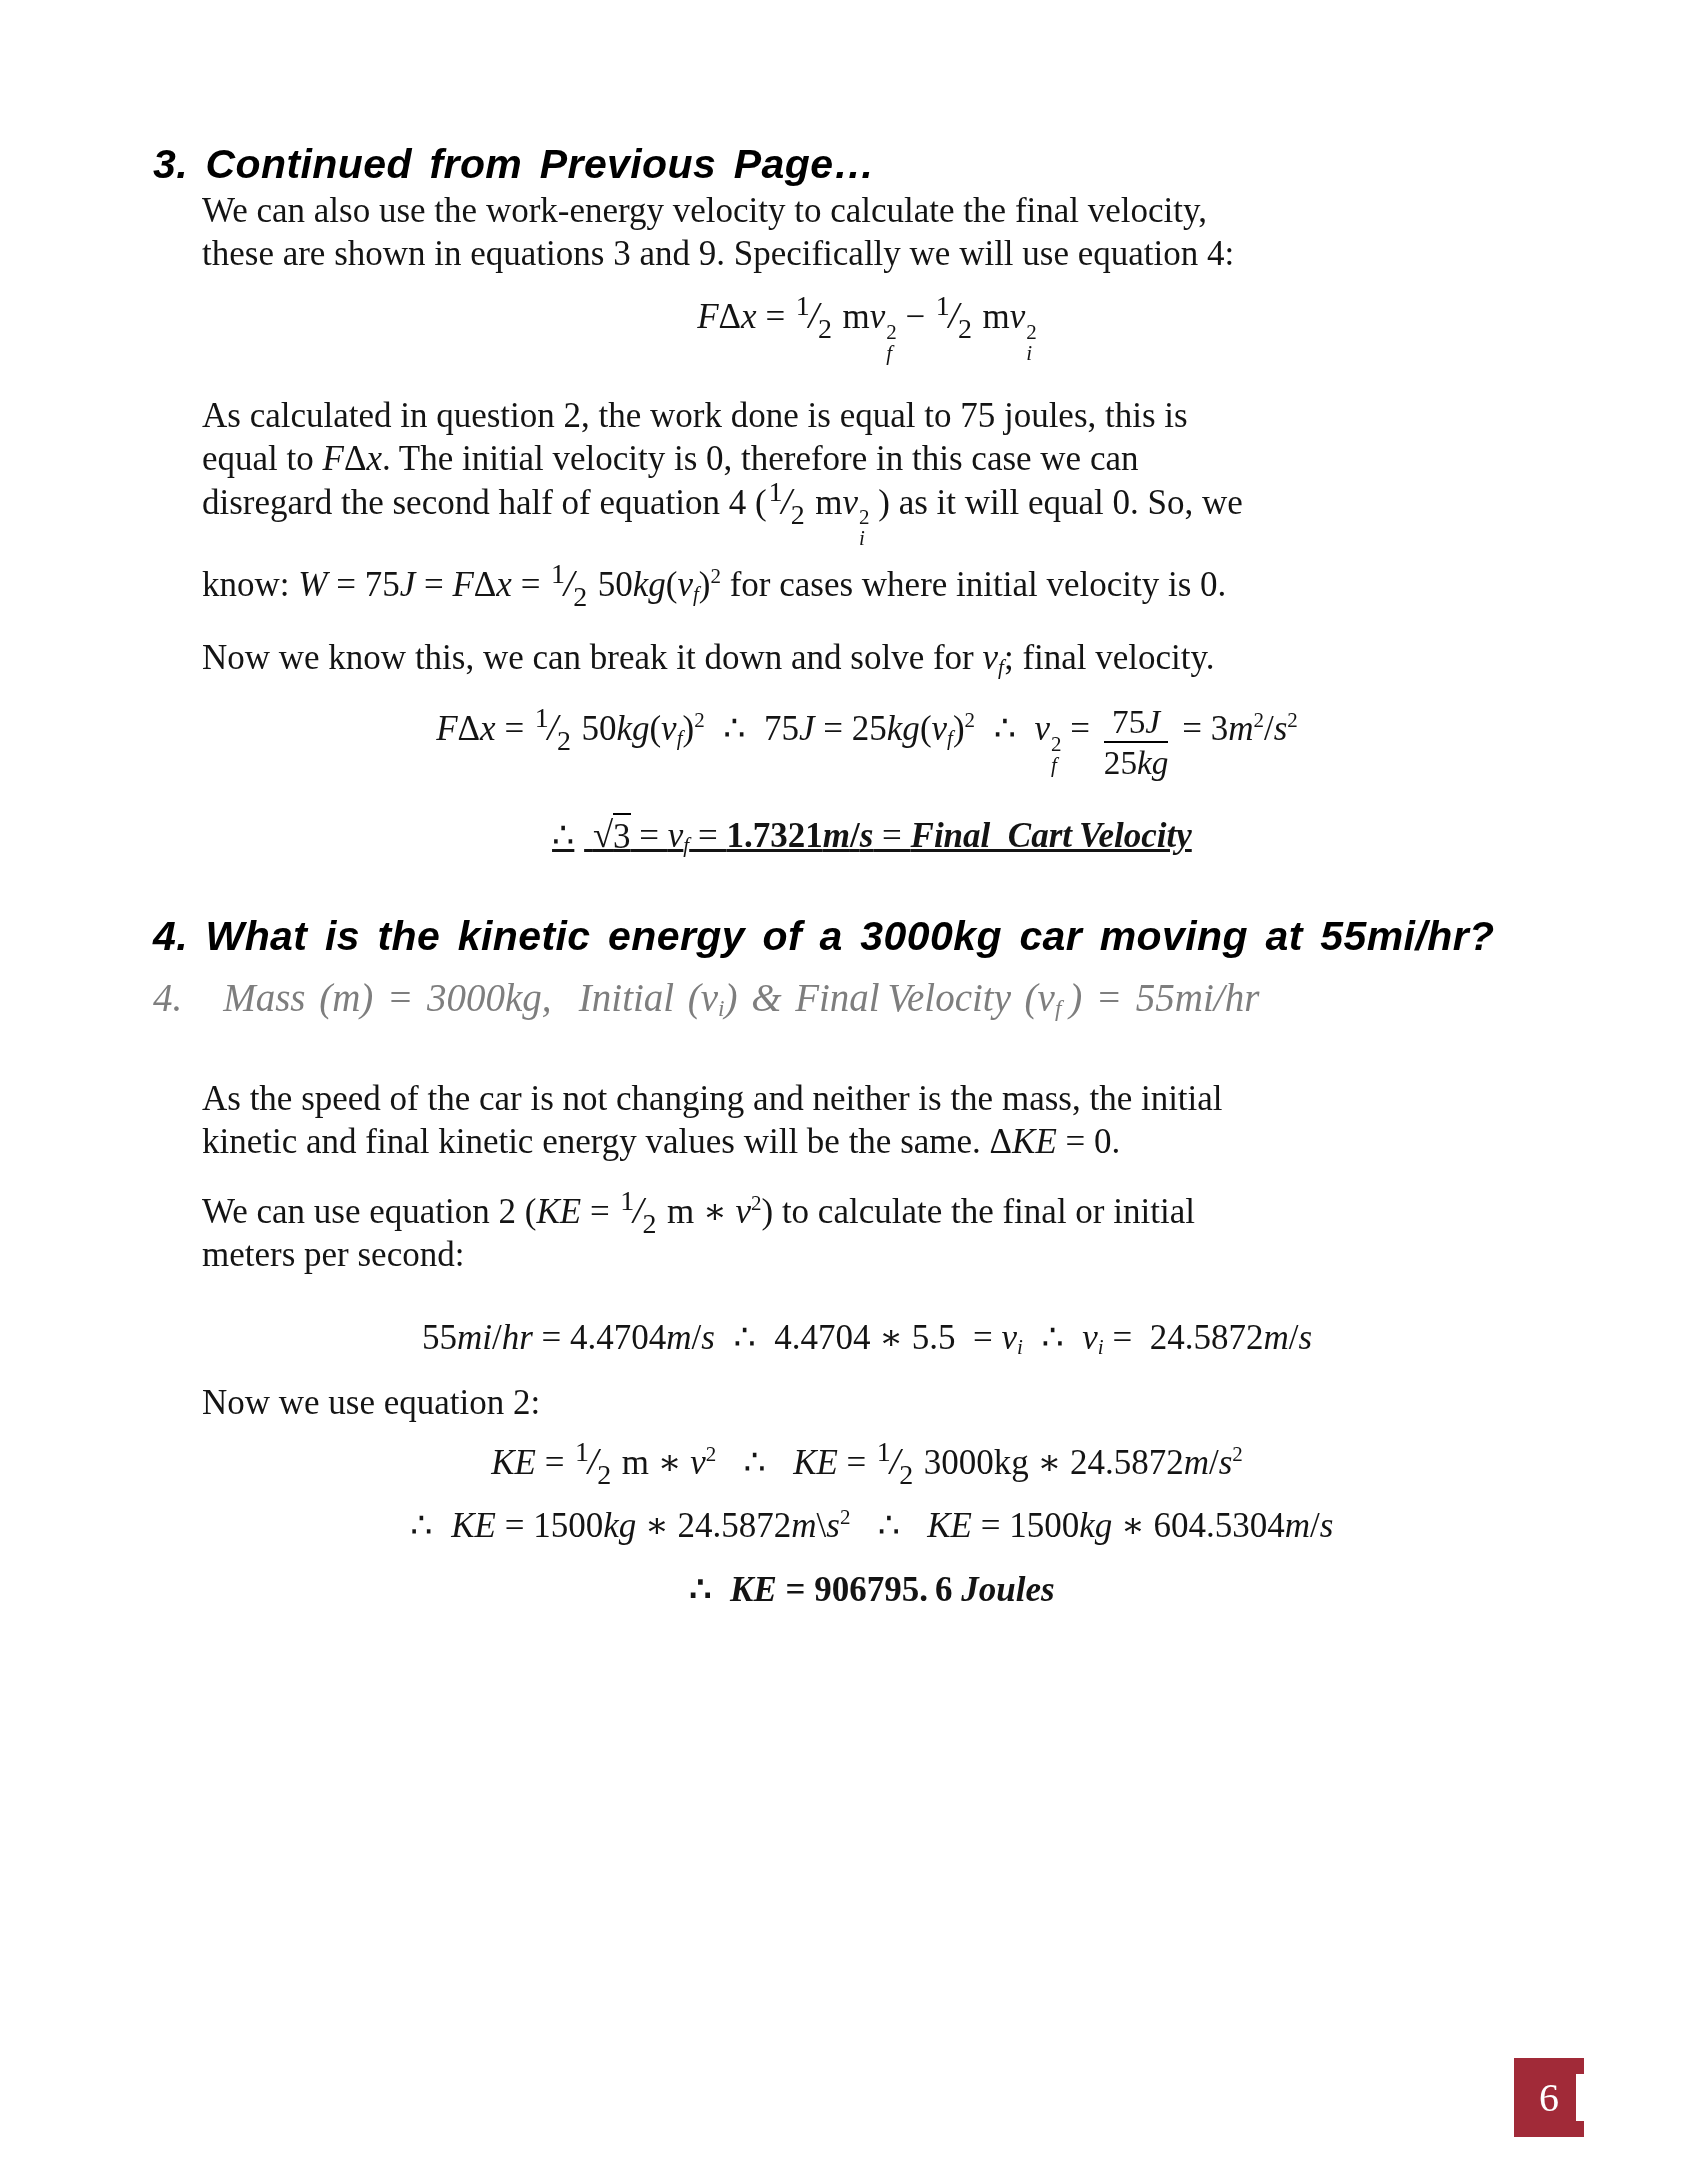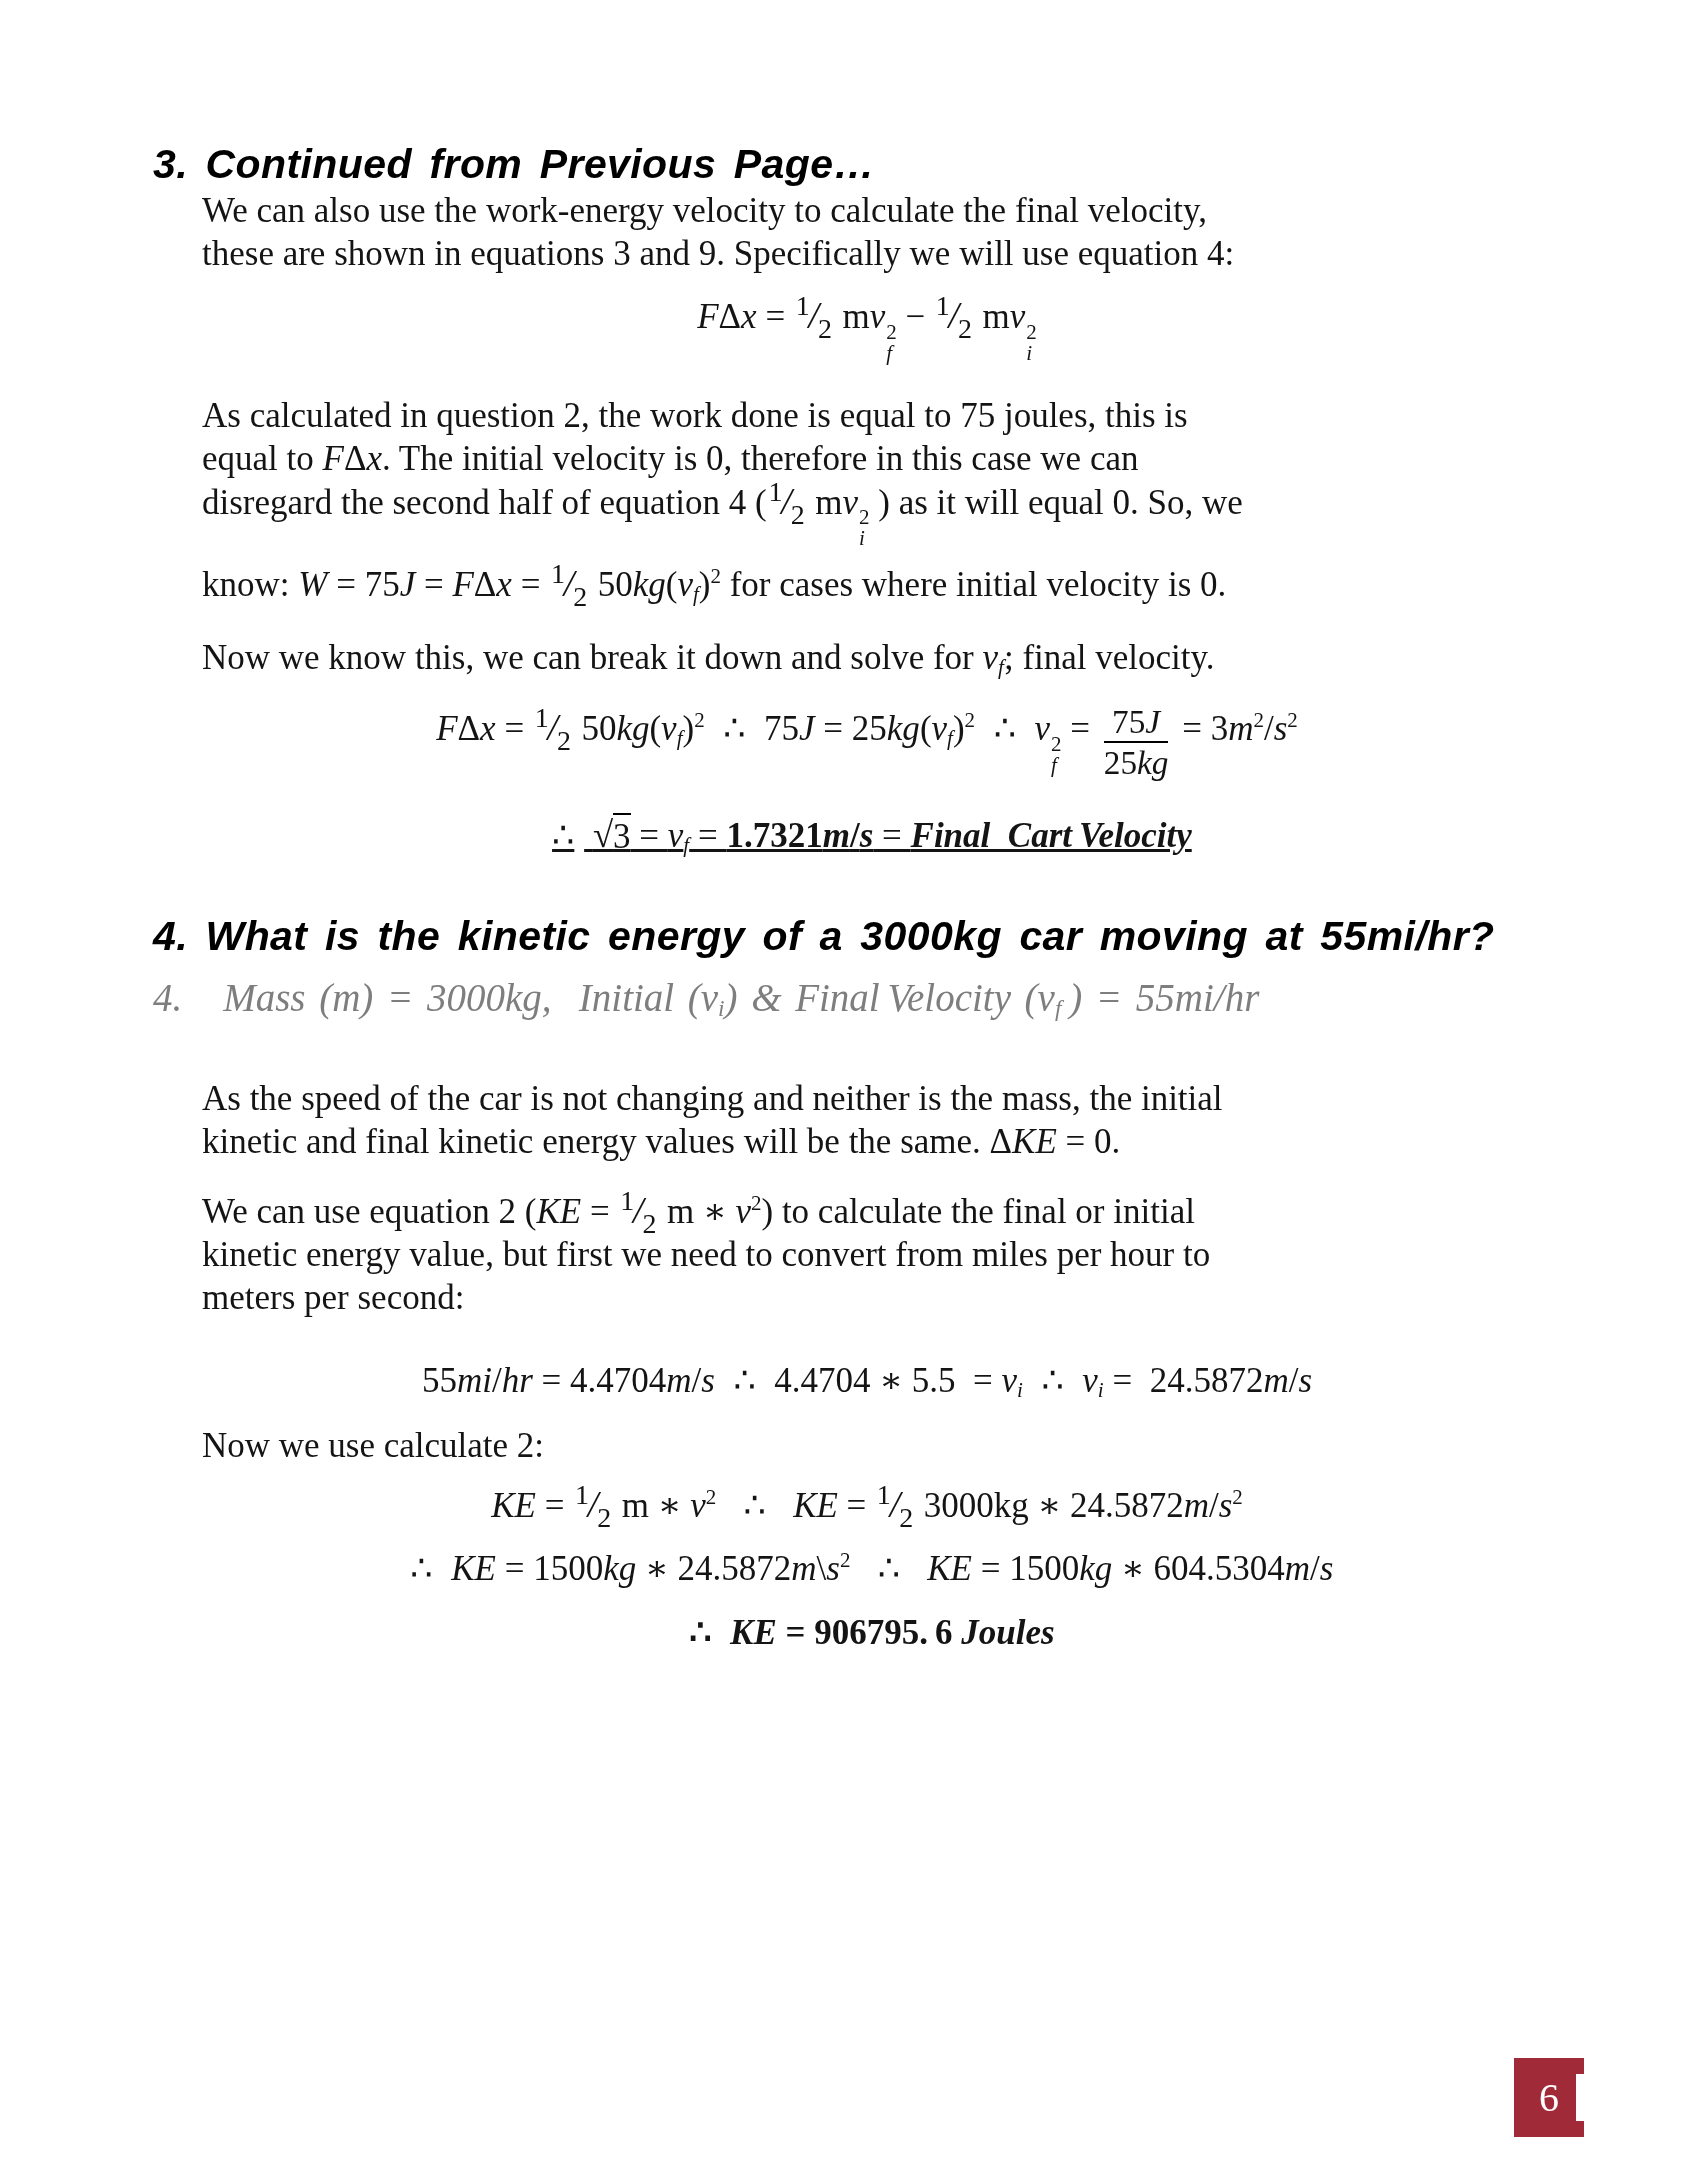--- a/index.html
+++ b/index.html
@@ -114,26 +114,25 @@
 
     <h2 class="heading h4">4. What is the kinetic energy of a 3000kg car moving at 55mi/hr?</h2>
 
     <div class="given" style="color: rgb(126, 126, 126);">4. &nbsp;&nbsp;Mass (m) = 3000kg, &nbsp;Initial (v<sub>i</sub>) &amp; Final Velocity (v<sub>f</sub> ) = 55mi/hr</div>
 
     <div class="body">
       <div class="line p-speed">As the speed of the car is not changing and neither is the mass, the initial</div>
       <div class="line">kinetic and final kinetic energy values will be the same. Δ<i>KE</i> = 0.</div>
 
       <div class="line p-eq2use">We can use equation 2 (<i>KE</i> = <span class="hf"><span class="u">1</span><span class="sl">/</span><span class="o">2</span></span> m ∗ <i>v</i><sup>2</sup>) to calculate the final or initial</div>
-      <div class="line">kinetic energy value, but first we need to convert from miles per hour to</div>
       <div class="line">meters per second:</div>
 
       <div class="eq eq4">55<i>mi</i>/<i>hr</i> = 4.4704<i>m</i>/<i>s</i> <span class="tf">∴</span> 4.4704 ∗ 5.5 &nbsp;= <i>v<sub>i</sub></i> <span class="tf">∴</span> <i>v<sub>i</sub></i> = &nbsp;24.5872<i>m</i>/<i>s</i></div>
 
-      <div class="line p-now">Now we use calculate 2:</div>
+      <div class="line p-now">Now we use equation 2:</div>
 
       <div class="eq ke"><i>KE</i> = <span class="hf"><span class="u">1</span><span class="sl">/</span><span class="o">2</span></span> m ∗ <i>v</i><sup>2</sup> &nbsp;<span class="tf">∴</span>&nbsp; <i>KE</i> = <span class="hf"><span class="u">1</span><span class="sl">/</span><span class="o">2</span></span> 3000kg ∗ 24.5872<i>m</i>/<i>s</i><sup>2</sup></div>
       <div class="eq ke"><span class="tf">∴</span> <i>KE</i> = 1500<i>kg</i> ∗ 24.5872<i>m</i>\<i>s</i><sup>2</sup> &nbsp;<span class="tf">∴</span>&nbsp; <i>KE</i> = 1500<i>kg</i> ∗ 604.5304<i>m</i>/<i>s</i></div>
       <div class="eq ke ke-bold"><b><span class="tf">∴</span> <i>KE</i> = 906795. 6 <i>Joules</i></b></div>
     </div>
 
   </section>
 
   <div class="page-num" style="background: rgb(161, 42, 56);">
     <span>6</span>

